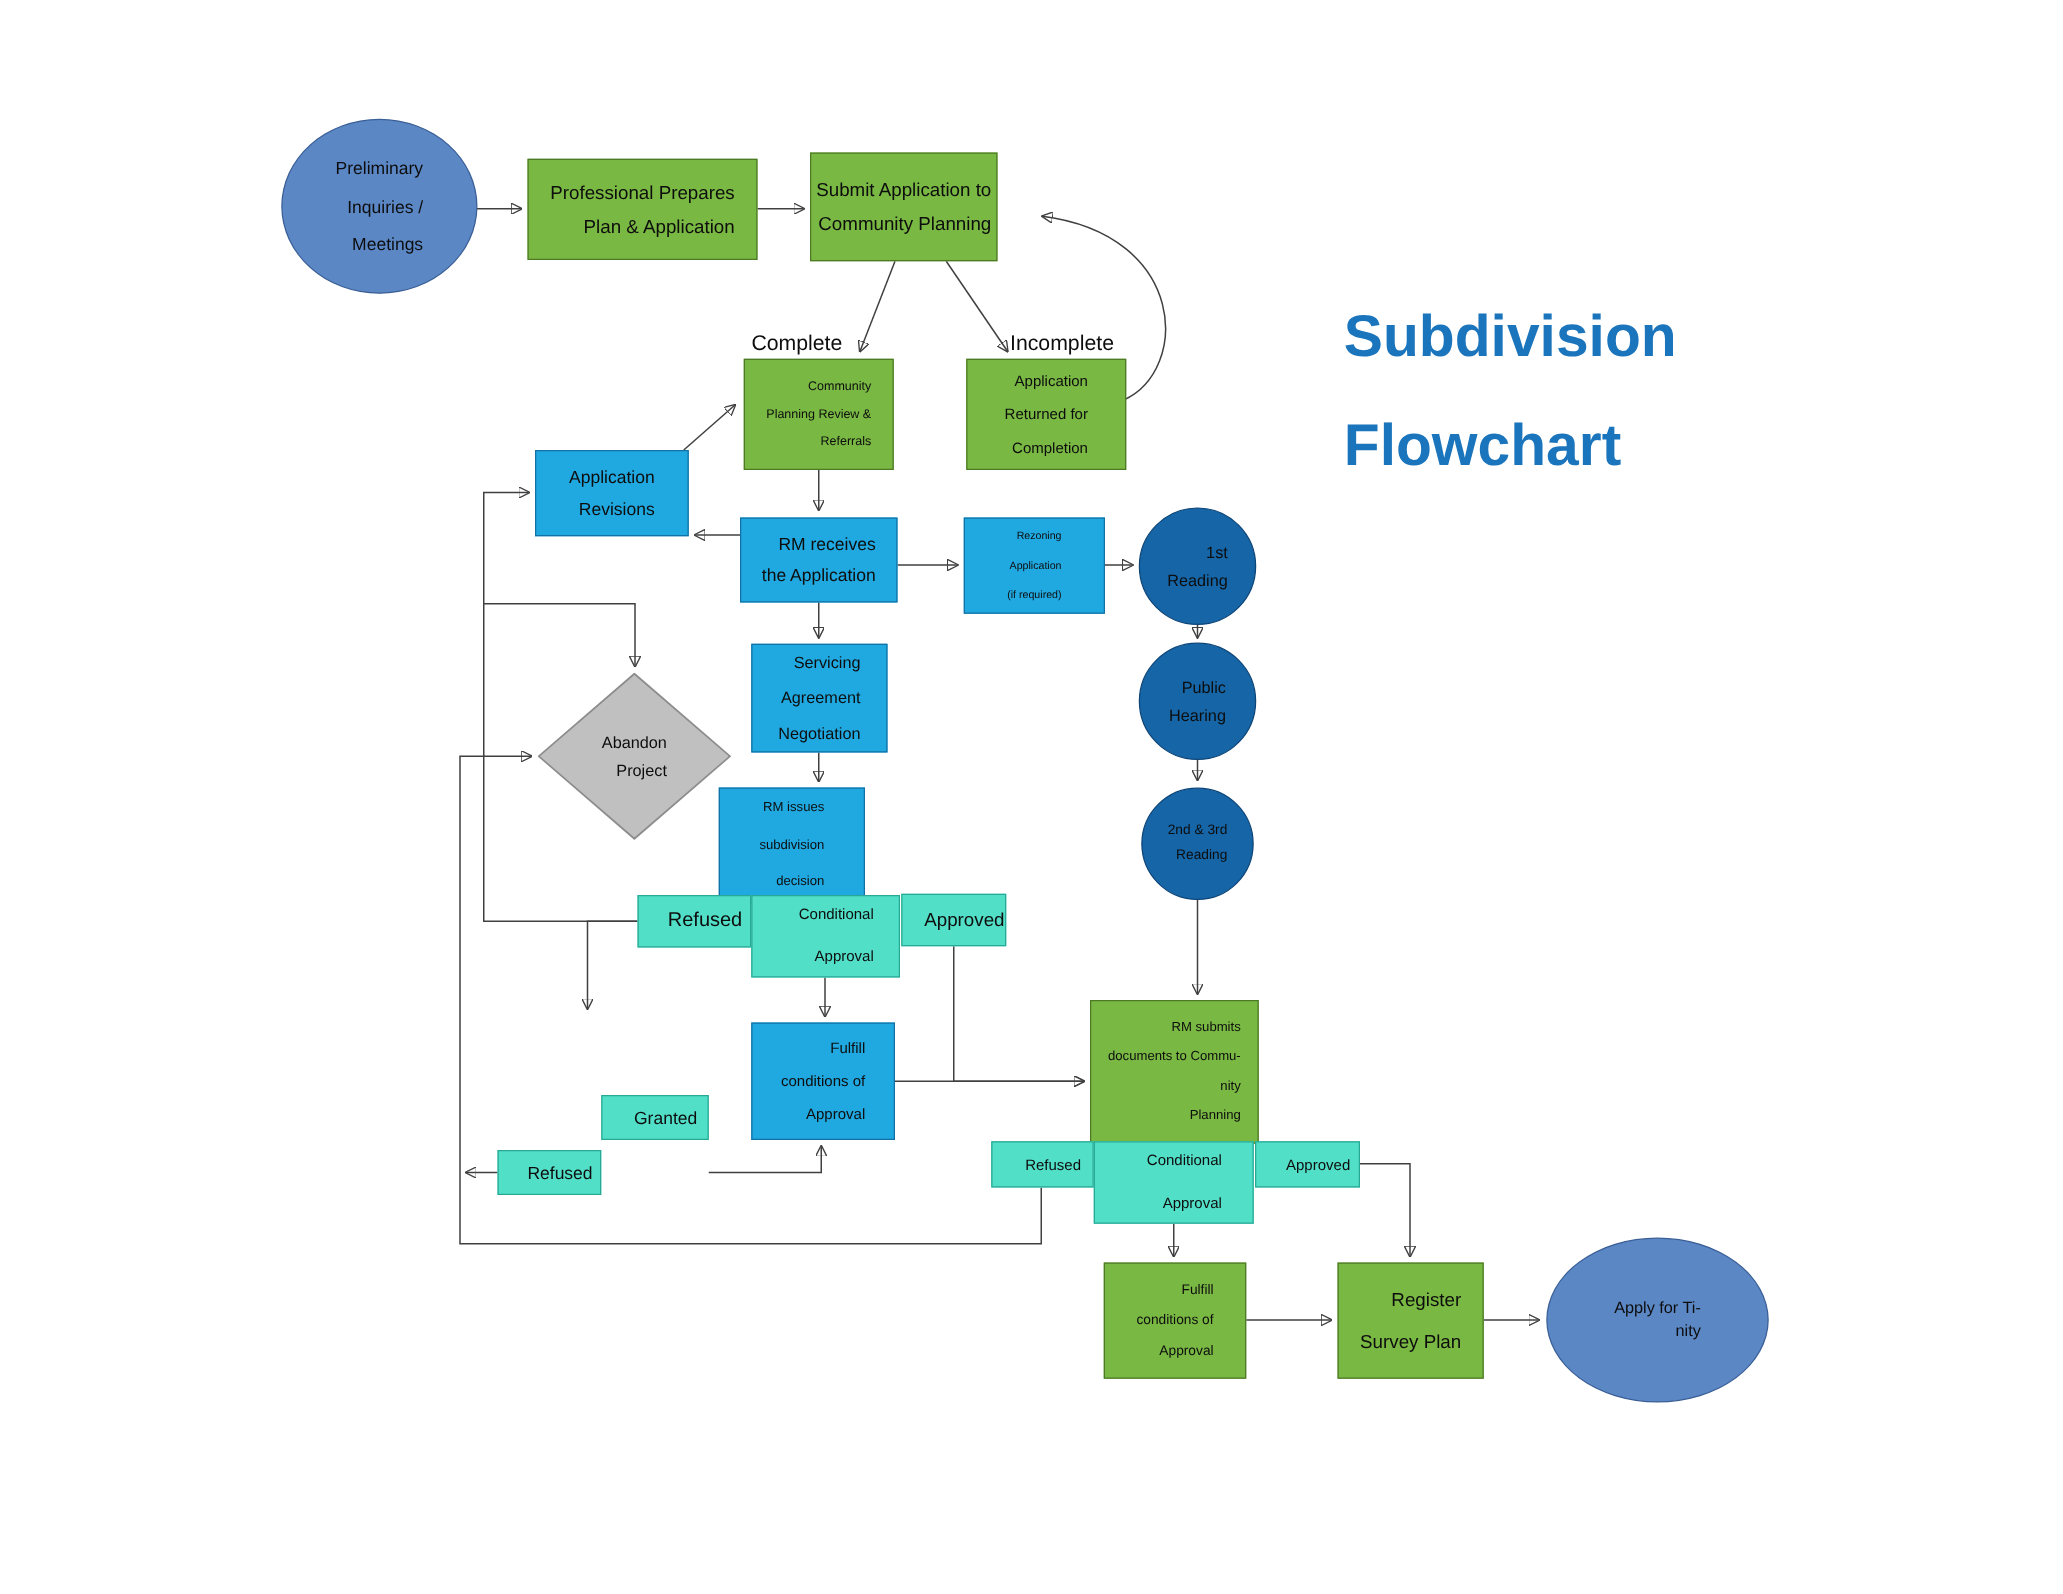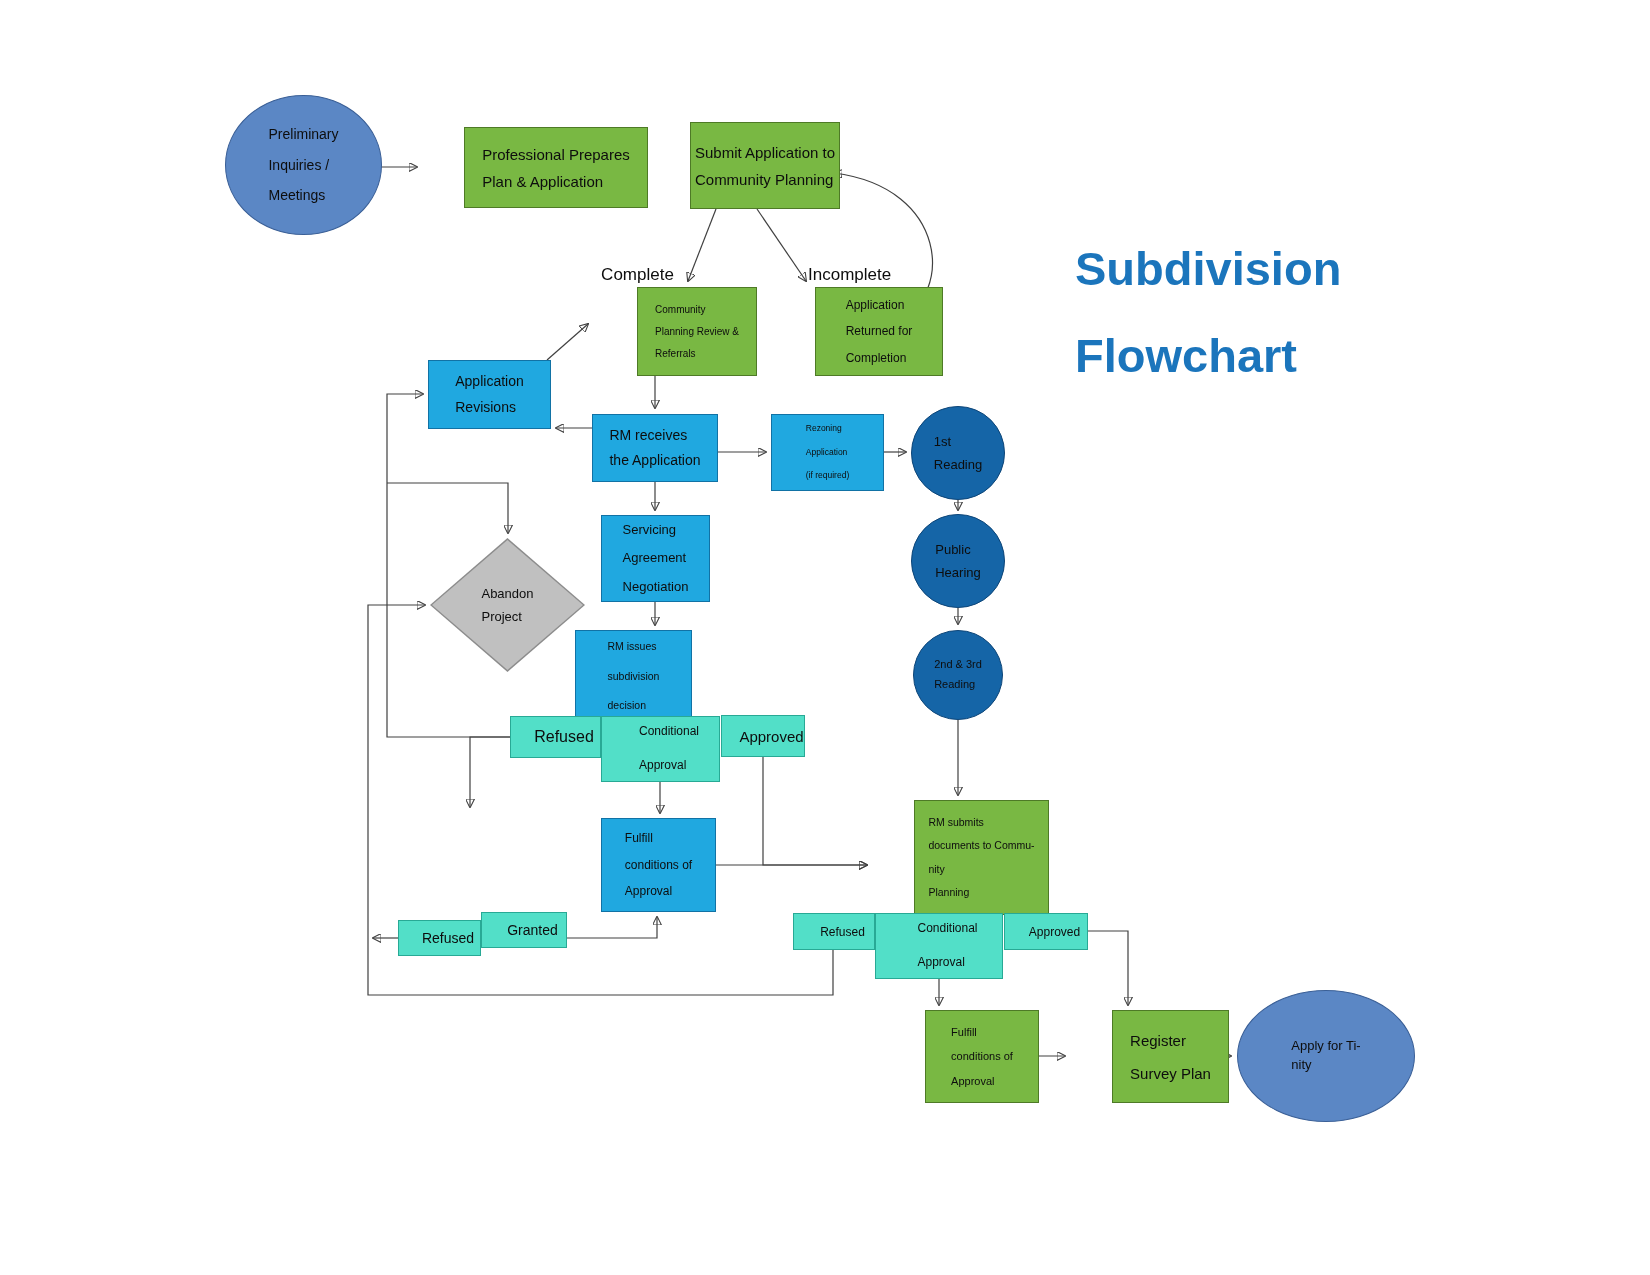--- a/index.html
+++ b/index.html
@@ -8,26 +8,26 @@
     width:1650px;height:1275px;
     background:#ffffff;
     font-family:"Liberation Sans",sans-serif;
     overflow:hidden;
   }
   #edges{position:absolute;left:0;top:0;width:1650px;height:1275px;}
   #edges path{fill:none;stroke:#404040;stroke-width:1.2px;}
   .node{
     position:absolute;
     display:flex;align-items:center;justify-content:center;
-    text-align:left;color:#0d0d0d;
+    text-align:right;color:#0d0d0d;
     box-sizing:border-box;
   }
   .lbl{white-space:pre-line;position:relative;z-index:1;}
   .rect{border:1.6px solid #333;}
-  .green{background:var(--green);border-color:var(--green-border);margin-left:42px;}
+  .green{background:var(--green);border-color:var(--green-border);}
   .blue{background:var(--blue);border-color:var(--blue-border);}
   .teal{background:var(--teal);border-color:var(--teal-border);padding-left:17px;}
   .circle{background:var(--darkblue);border:1.6px solid var(--darkblue-border);border-radius:50%;}
   .ellipse{background:var(--ellipse);border:1.6px solid var(--ellipse-border);border-radius:50%;}
   .diamond{border:none;}
   .diamond-outer{position:absolute;inset:0;background:var(--gray-border);
     clip-path:polygon(50% 0,100% 50%,50% 100%,0 50%);}
   .diamond-inner{position:absolute;inset:2px;background:var(--gray);
     clip-path:polygon(50% 0,100% 50%,50% 100%,0 50%);}
   .lh-sm{line-height:1.45;}
@@ -183,21 +183,21 @@
   <div class="node rect blue lh-lg" style="left:601px;top:818px;width:115px;height:94px;font-size:12px;">
     <span class="lbl">Fulfill
 conditions of
 Approval</span>
   </div>
 
   <div class="node rect teal" style="left:398px;top:920px;width:83px;height:36px;font-size:14px;">
     <span class="lbl">Refused</span>
   </div>
 
-  <div class="node rect teal" style="left:481px;top:912px;width:86px;height:36px;font-size:14px;">
+  <div class="node rect teal" style="left:481px;top:876px;width:86px;height:36px;font-size:14px;">
     <span class="lbl">Granted</span>
   </div>
 
   <div class="node rect green lh-lg" style="left:872px;top:800px;width:135px;height:115px;font-size:10.5px;">
     <span class="lbl">RM submits
 documents to Commu-
 nity
 Planning</span>
   </div>
 

